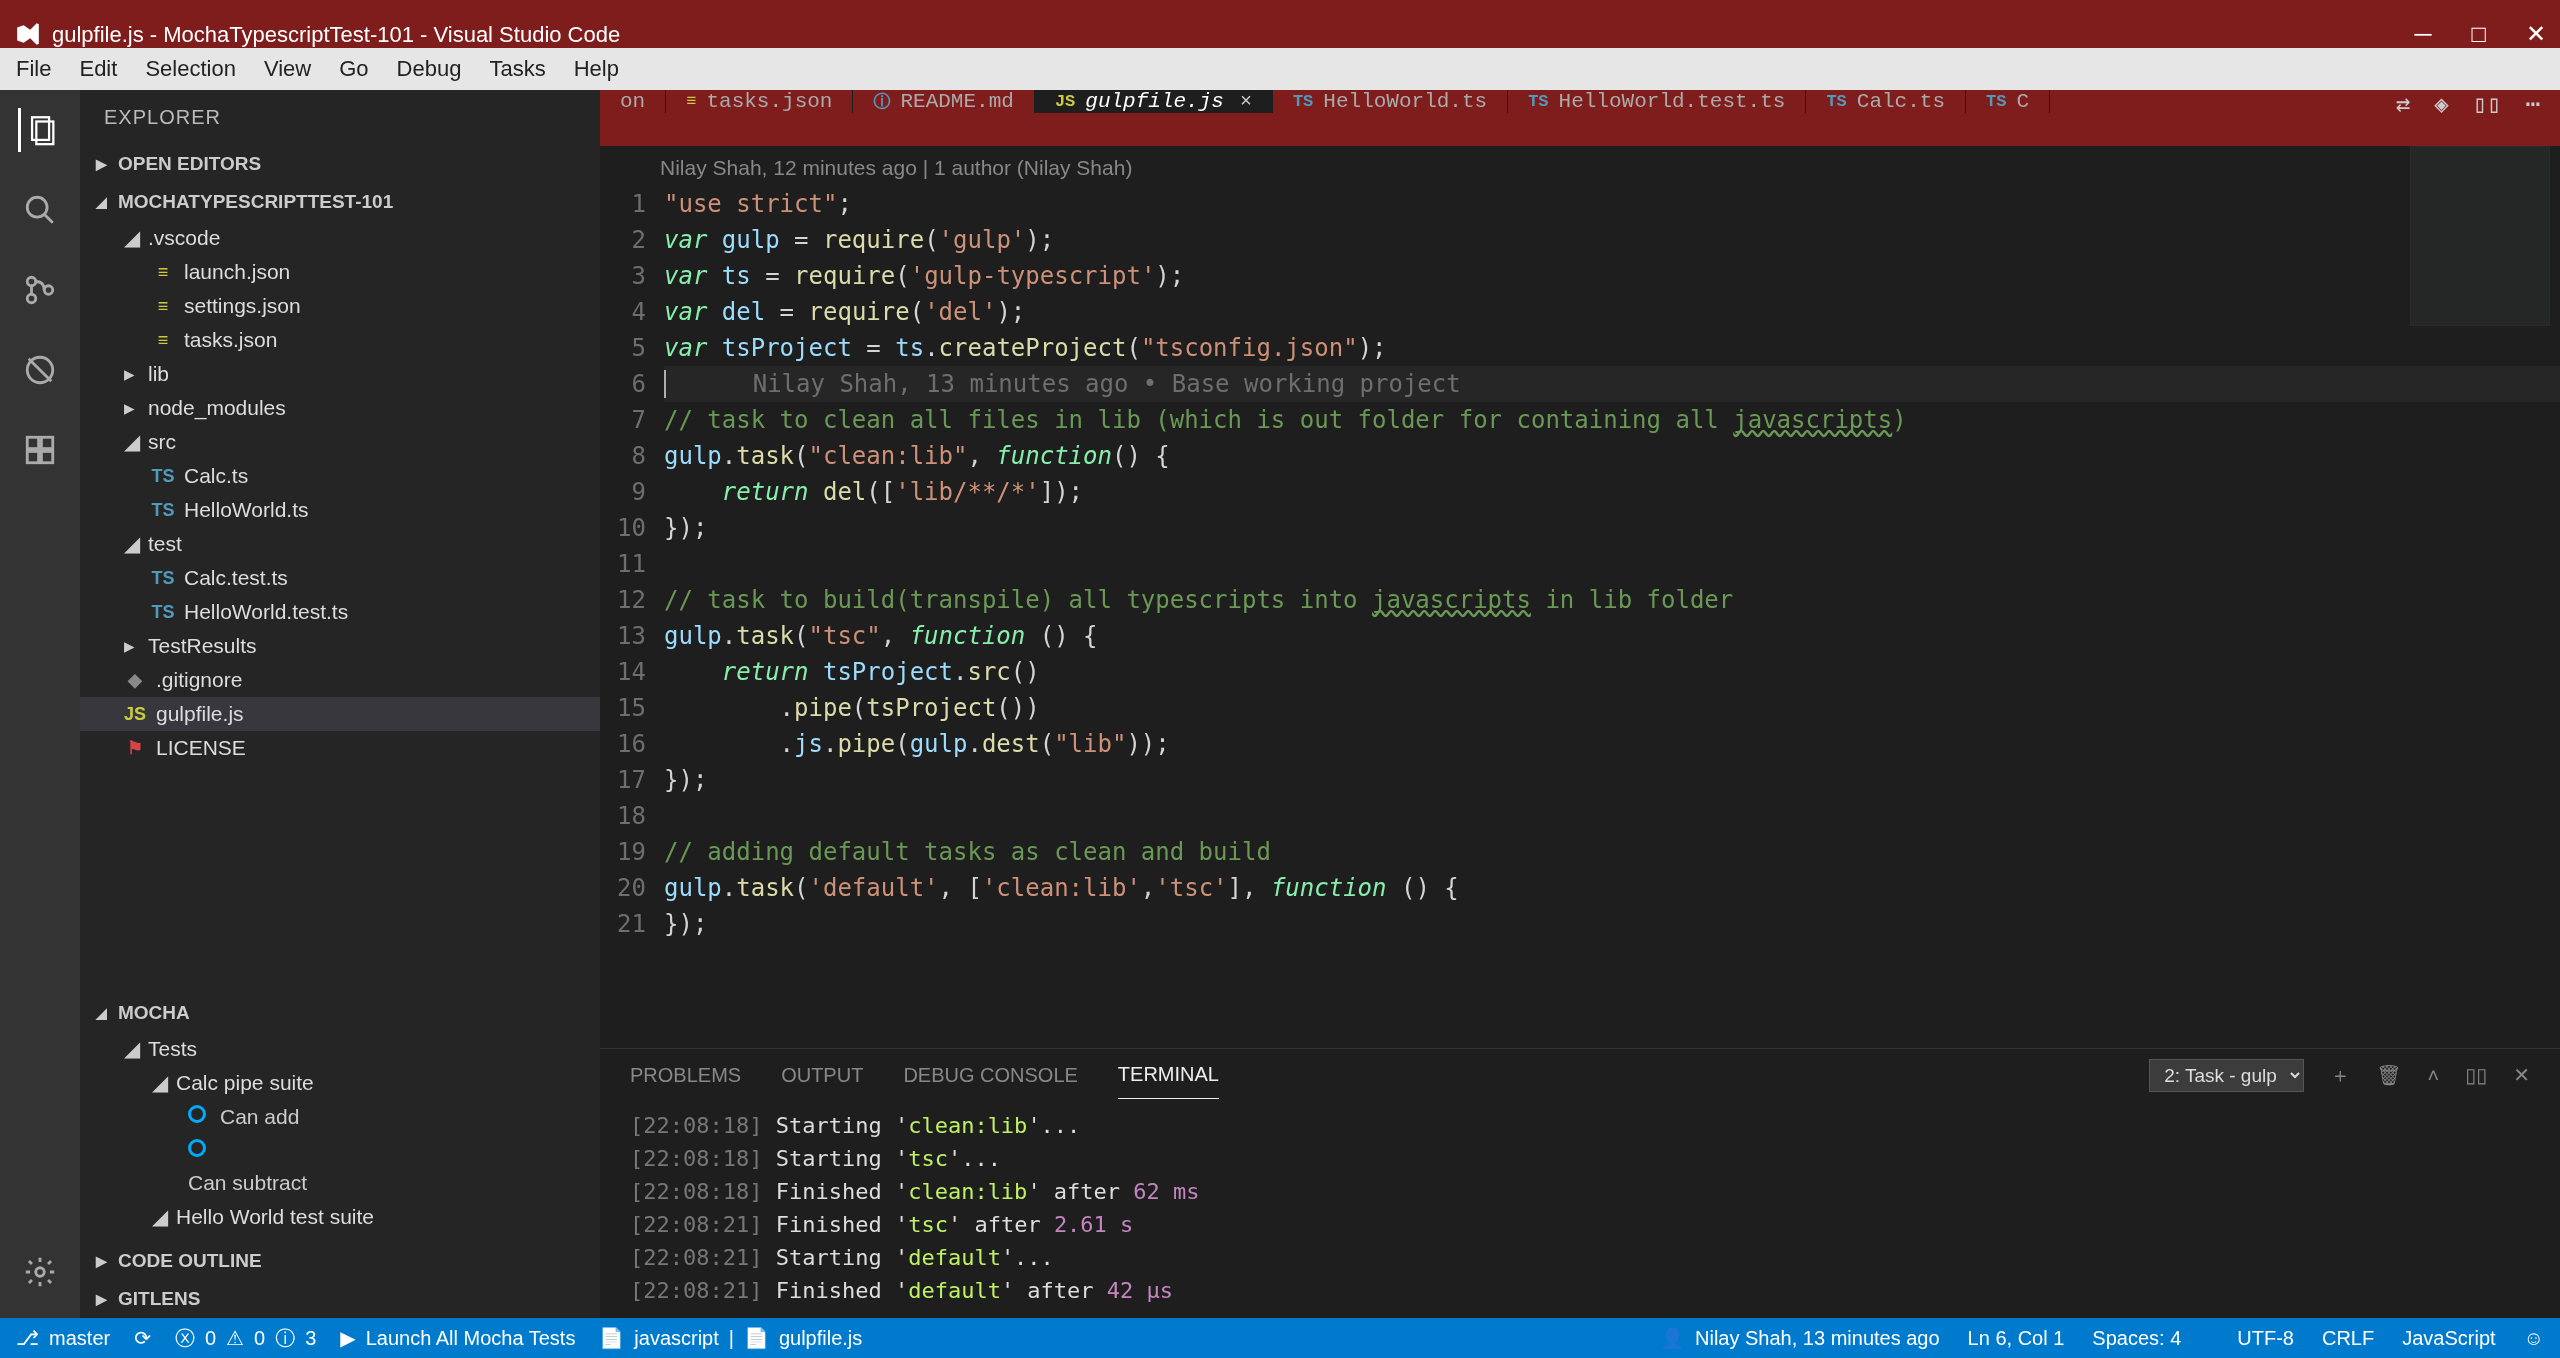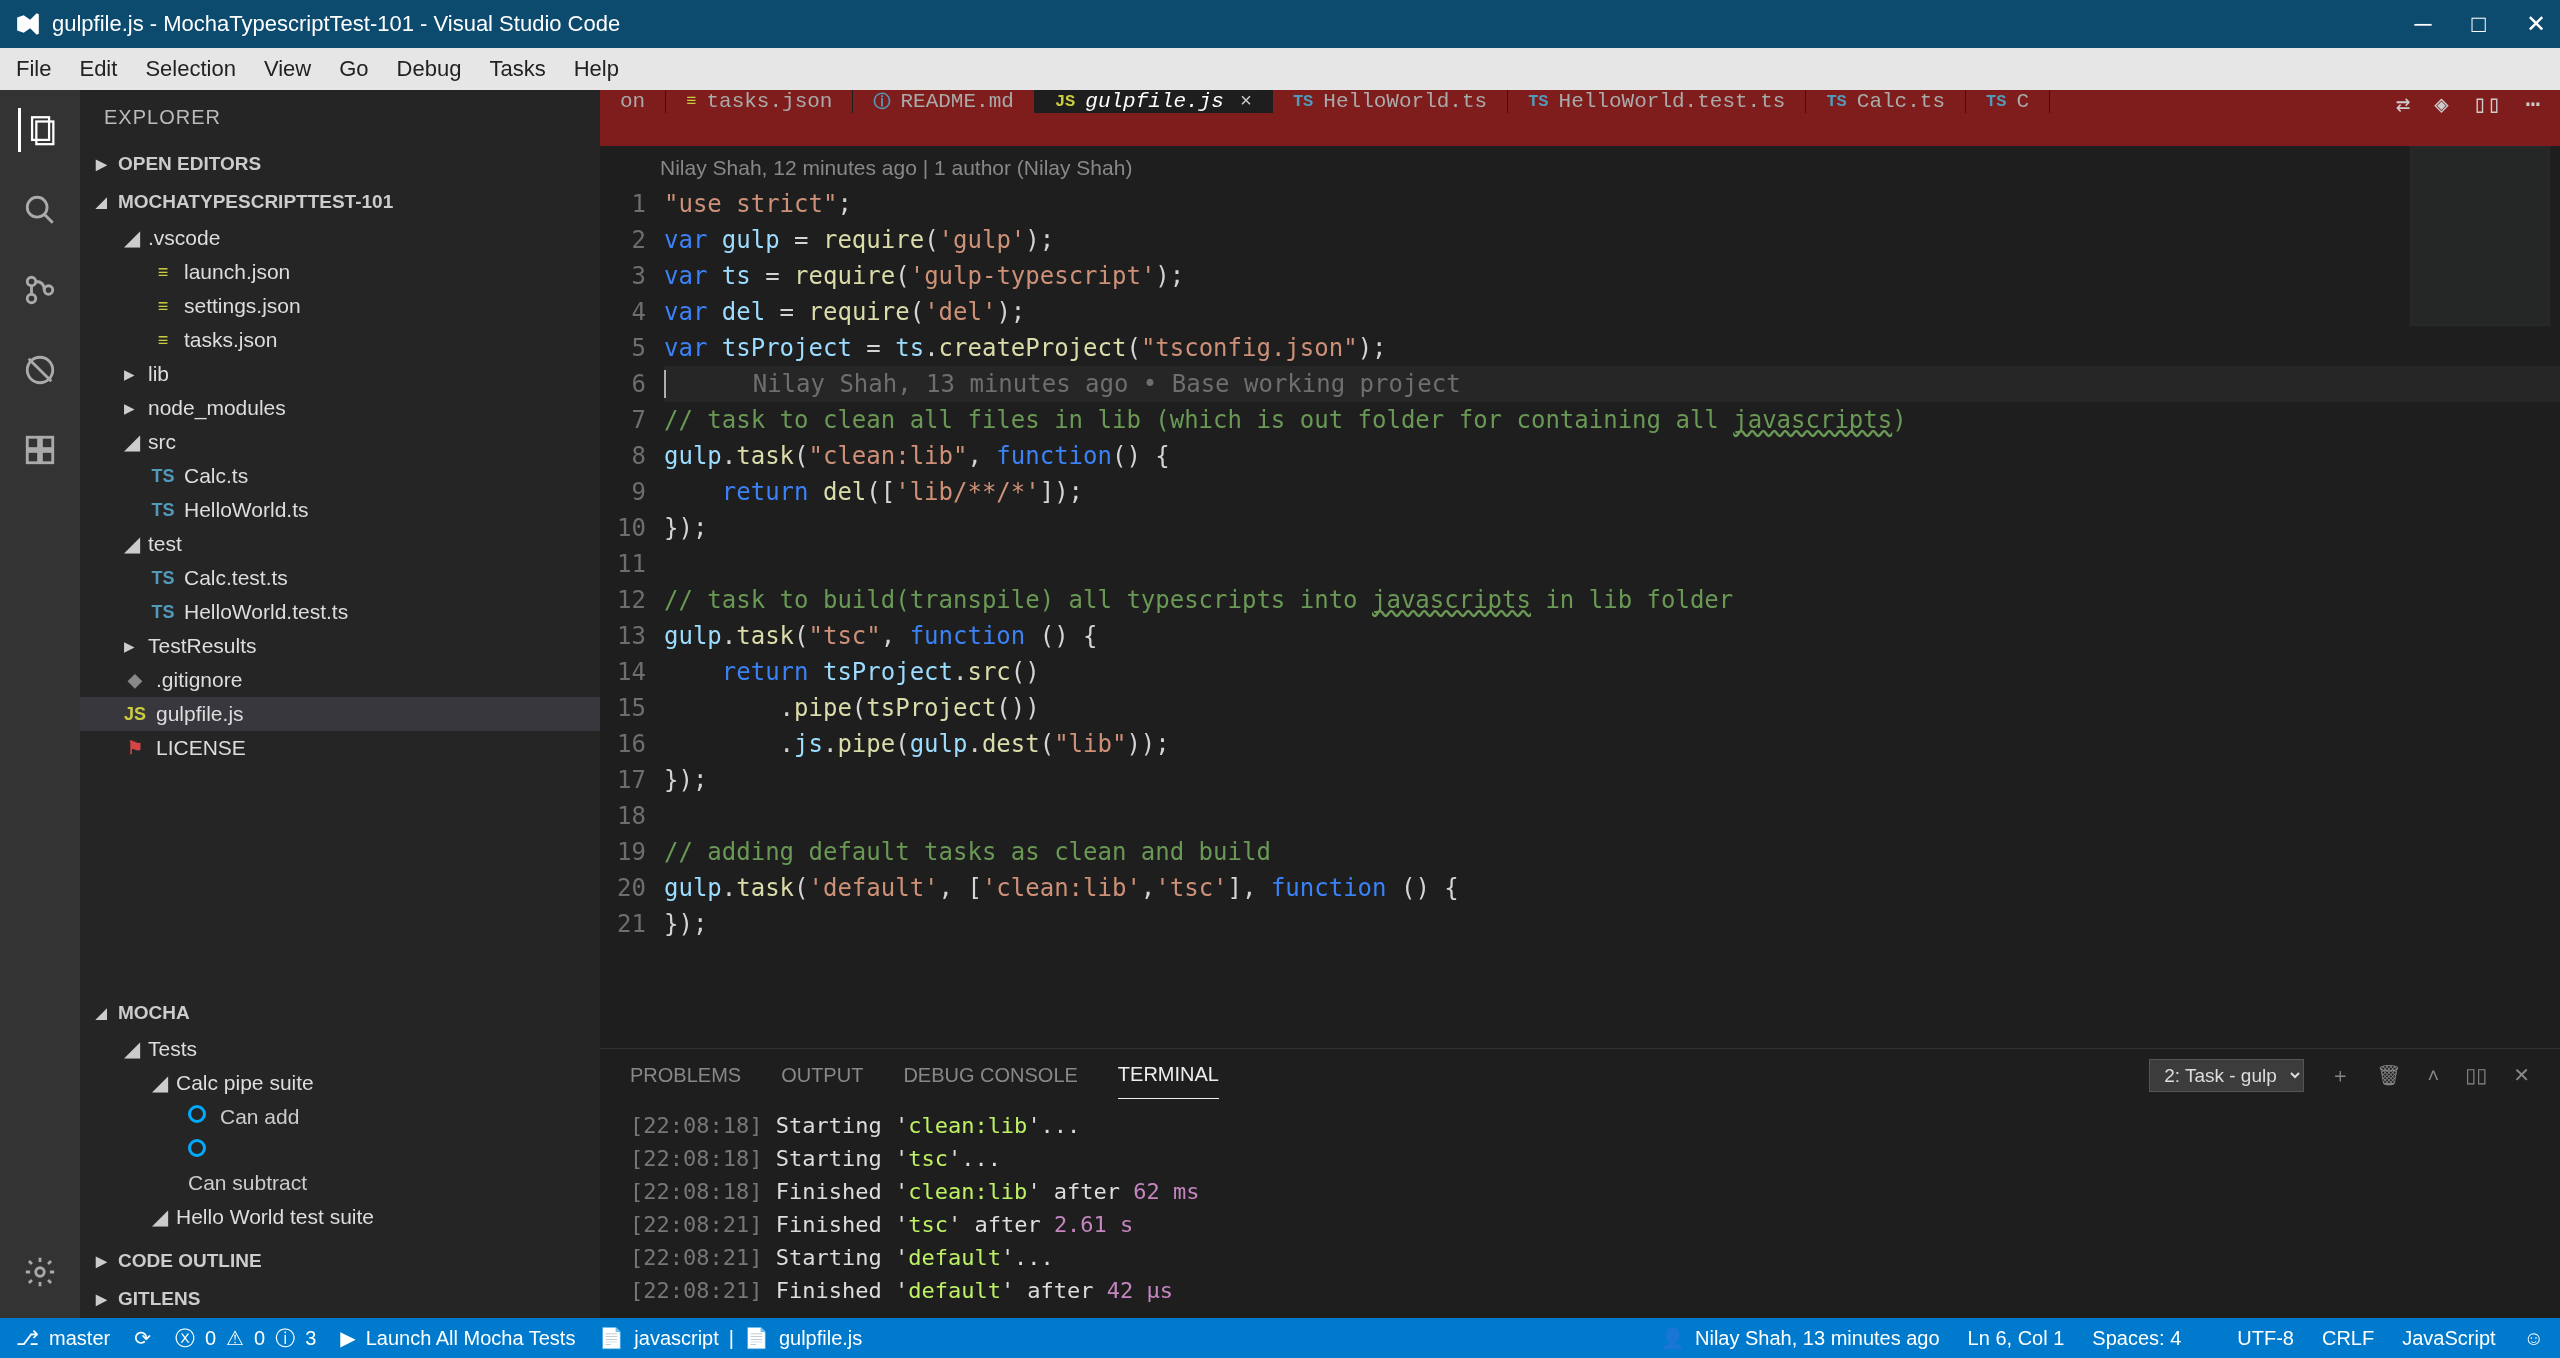--- a/index.html
+++ b/index.html
@@ -1,17 +1,17 @@
 <!DOCTYPE html>
 <html><head>
 <meta charset="utf-8">
 <style>
 * { margin: 0; padding: 0; box-sizing: border-box; }
 body { font-family: "Segoe UI", sans-serif; background: #1e1e1e; color: #ccc; overflow: hidden; width: 2560px; height: 1358px; transform-origin: top left; }
-.titlebar { background: #0c4a6e; height: 48px; display: flex; align-items: center; padding: 16px 14px; color: #fff; font-size: 22px; }
+.titlebar { background: #7f1d1d; height: 48px; display: flex; align-items: flex-end; padding: 0 14px; color: #fff; font-size: 22px; }
 .titlebar .vscode-icon { width: 28px; height: 28px; margin-right: 10px; display:inline-flex; align-items:center; justify-content:center; }
 .titlebar .controls { margin-left: auto; display: flex; gap: 40px; font-size: 24px; }
 .titlebar .controls span { cursor: pointer; }
 .menubar { background: #e6e6e6; height: 42px; display: flex; align-items: center; padding: 0 16px; gap: 28px; color: #222; font-size: 22px; }
 .menubar span { cursor: pointer; }
 .main { display: flex; height: calc(100% - 48px - 42px - 40px); }
 .activitybar { width: 80px; background: #333; display: flex; flex-direction: column; align-items: center; padding-top: 18px; gap: 36px; color: #aaa; }
 .activitybar .ico { width: 44px; height: 44px; display:flex; align-items:center; justify-content:center; cursor:pointer; }
 .activitybar .ico.active { color: #fff; border-left: 3px solid #fff; }
 .activitybar .bottom { margin-top: auto; margin-bottom: 24px; }
@@ -37,21 +37,21 @@
 .tab.active { background:#1e1e1e; color:#fff; }
 .tab .fi { font-size:17px; font-weight:bold; }
 .tab .close { font-size:20px; color:#ccc; margin-left:6px; }
 .tab-actions { margin-left:auto; display:flex; align-items:center; gap:24px; padding:0 20px; color:#ccc; font-size:24px; }
 .breadcrumb-git { padding: 10px 34px 6px 60px; color:#888; font-size:21px; }
 .code-area { display:flex; flex:1; overflow:hidden; font-family: Consolas, monospace; font-size:24px; line-height:36px; }
 .gutter { width:64px; text-align:right; color:#6e6e6e; padding:0 18px 0 0; user-select:none; }
 .codelines { flex:1; white-space:pre; color:#d4d4d4; position:relative; }
 .minimap { position:absolute; top:56px; right:10px; width:140px; height:180px; background:linear-gradient(#2a2d2e 0 100%); opacity:0.6; border:1px solid #333; }
 .tok-str { color:#ce9178; }
-.tok-kw { color:#3b82f6; }
+.tok-kw { color:#86efac;font-style:italic; }
 .tok-fn { color:#dcdcaa; }
 .tok-com { color:#6a9955; }
 .tok-id { color:#9cdcfe; }
 .tok-faded { color:#6e6e6e; }
 .wavy { text-decoration: underline wavy #6a9955; text-decoration-skip-ink: none; }
 .current-line { background: rgba(255,255,255,0.04); display:inline-block; width:100%; }
 .panel { height: 270px; background:#1e1e1e; border-top:1px solid #333; display:flex; flex-direction:column; }
 .panel-tabs { display:flex; align-items:center; padding:0 30px; height:52px; gap:40px; color:#888; font-size:20px; }
 .panel-tabs .ptab { cursor:pointer; padding:12px 0; }
 .panel-tabs .ptab.active { color:#eee; border-bottom:1px solid #eee; }

